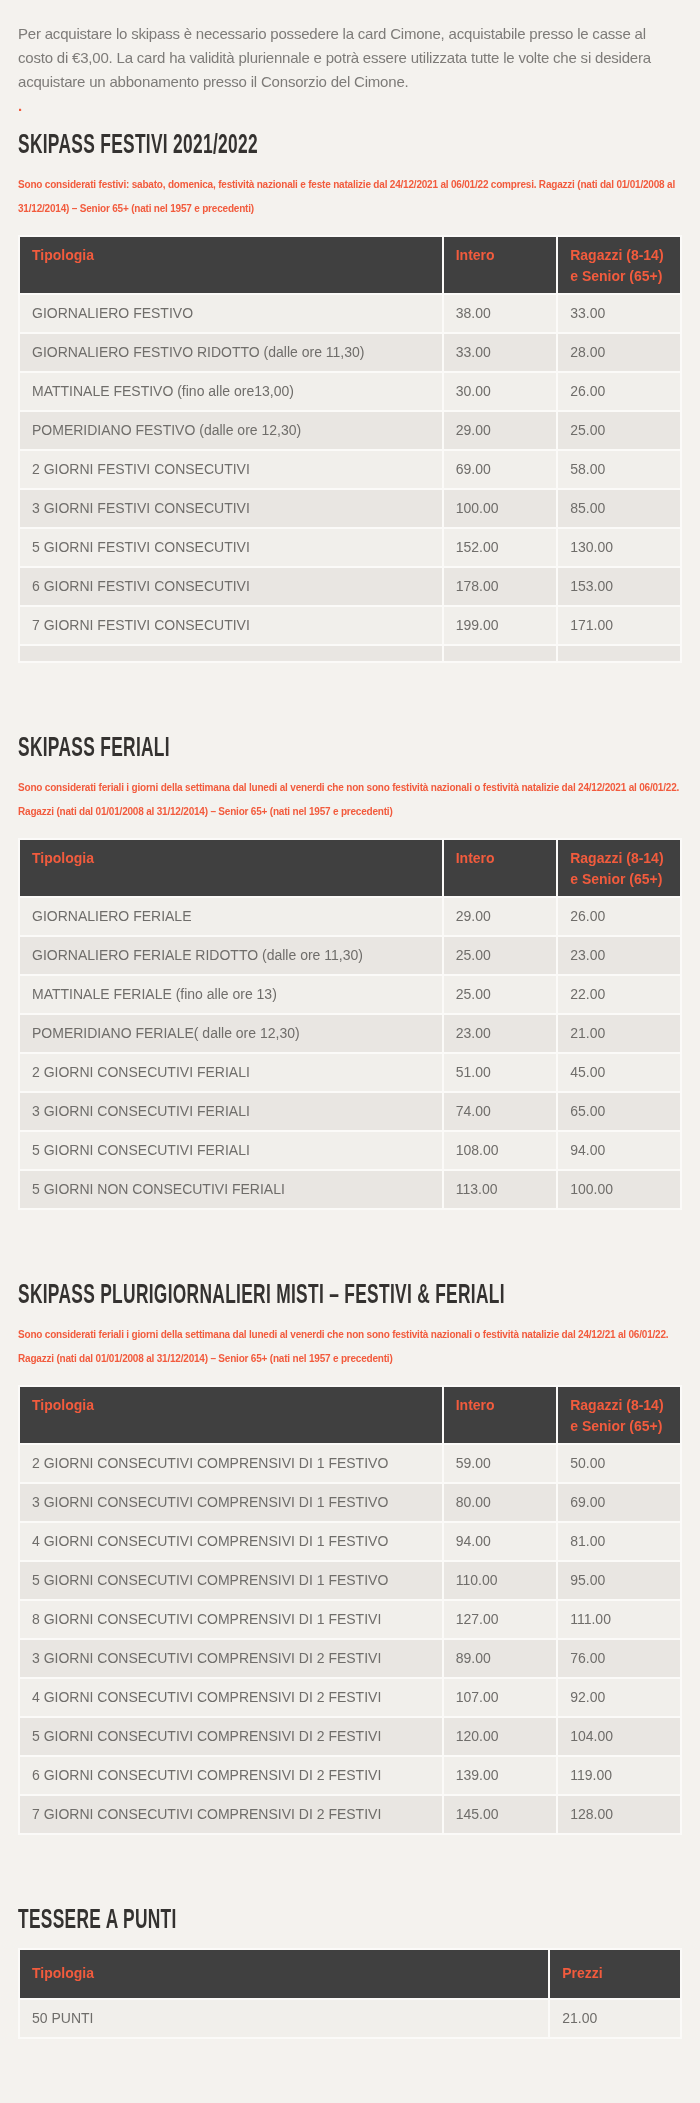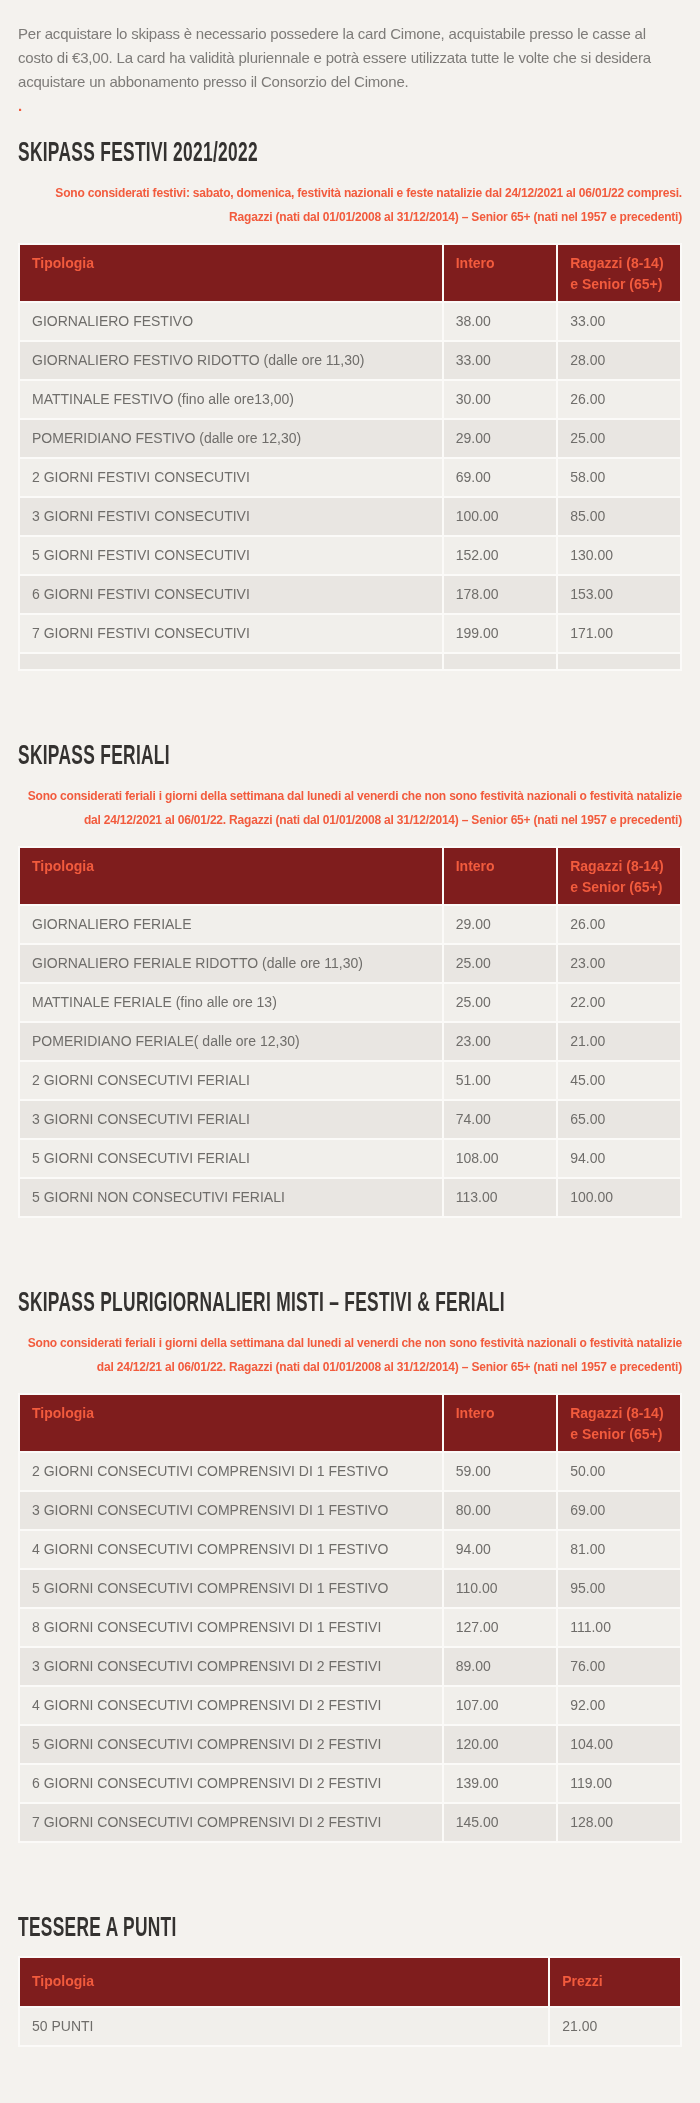--- a/index.html
+++ b/index.html
@@ -2,27 +2,27 @@
 <html lang="it" style="--accent: #f25b3d;"><head>
 <meta charset="utf-8">
 <style>
   :root{ --accent:#f25b3d; }
   html,body{margin:0;padding:0;background:#f4f2ee;}
   body{font-family:"Liberation Sans",sans-serif;color:#6f6d6a;}
   .page{width:700px;box-sizing:border-box;padding:22px 18px 24px;background:#f4f2ee;}
   .intro{font-size:15px;line-height:24px;letter-spacing:-0.2px;color:#7d7b78;margin:0 0 4px 0;}
   .dot{color:var(--accent);font-weight:700;font-size:15px;line-height:15px;margin:0;}
   .section{margin-top:67px;}
-  .section:first-child{margin-top:22px;}
+  .section:first-child{margin-top:14px;}
   h2{margin:0 0 12px 0;font-size:28px;line-height:34px;font-weight:700;color:#343230;white-space:nowrap;}
   h2 .h2x{display:inline-block;transform:scaleX(0.62);transform-origin:0 50%;letter-spacing:0.5px;}
-  .desc{font-size:12px;line-height:24px;letter-spacing:-0.2px;font-weight:700;color:var(--accent);margin:0 0 14px 0;text-align:right;}
+  .desc{font-size:10px;line-height:24px;letter-spacing:-0.2px;font-weight:700;color:var(--accent);margin:0 0 14px 0;}
   table{border-collapse:collapse;width:100%;table-layout:fixed;}
   th,td{border:2px solid #fbfaf8;text-align:left;vertical-align:top;box-sizing:border-box;}
-  th{padding:8px 12px 6px;font-size:14px;line-height:21px;font-weight:700;color:var(--accent);background:#7f1d1d;}
+  th{padding:8px 12px 6px;font-size:14px;line-height:21px;font-weight:700;color:var(--accent);background:#404040;}
   .t2col th{padding:13px 12px 14px;}
   td{padding:8px 12px;font-size:14px;line-height:21px;color:#6f6d6a;background:#f1efeb;}
   tbody tr:nth-child(even) td{background:#e9e6e2;}
   tr.empty td{padding:3px 12px;font-size:8px;line-height:9px;}
 </style>
 </head>
 <body>
 
 <div class="page">
   <p class="intro">Per acquistare lo skipass è necessario possedere la card Cimone, acquistabile presso le casse al costo di €3,00.  La card ha validità pluriennale e potrà essere utilizzata tutte le volte che si desidera acquistare un abbonamento presso il Consorzio del Cimone.</p>

